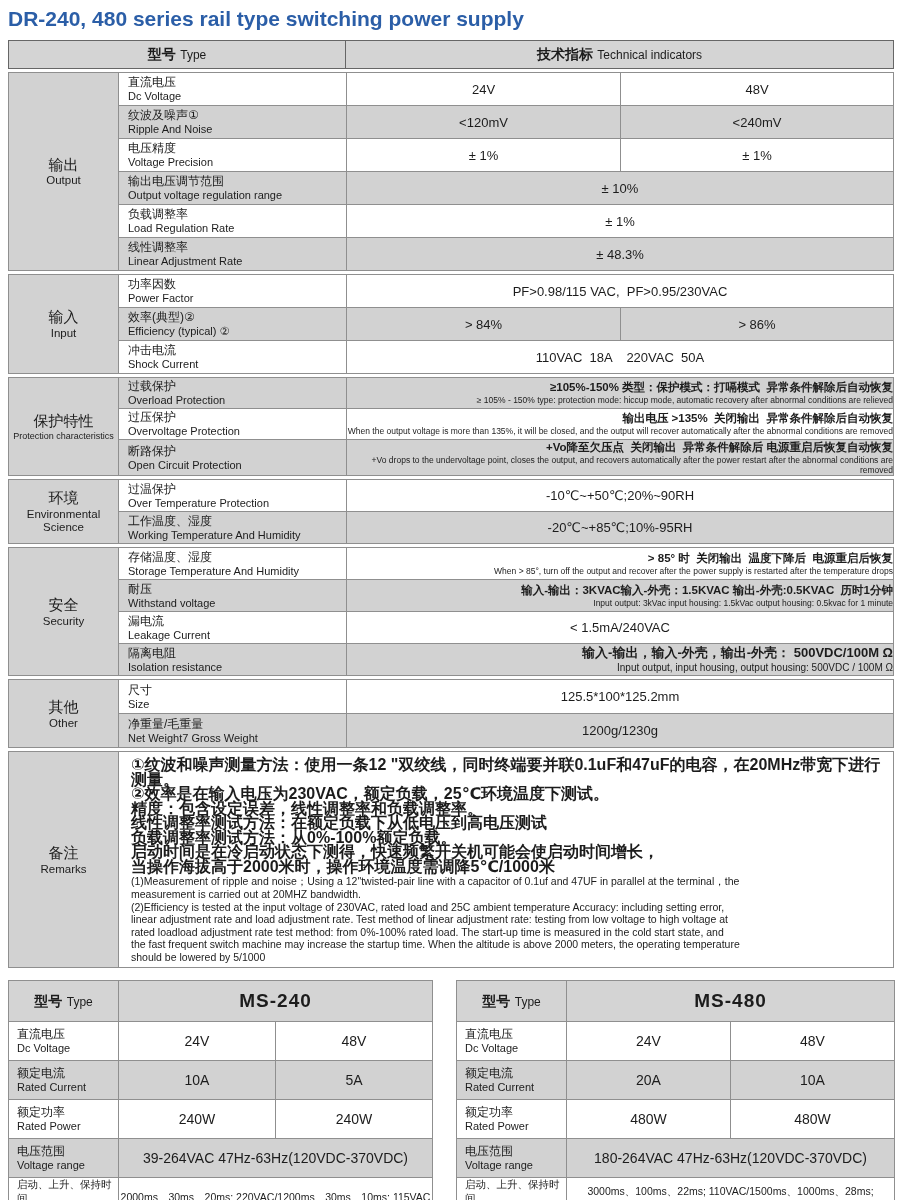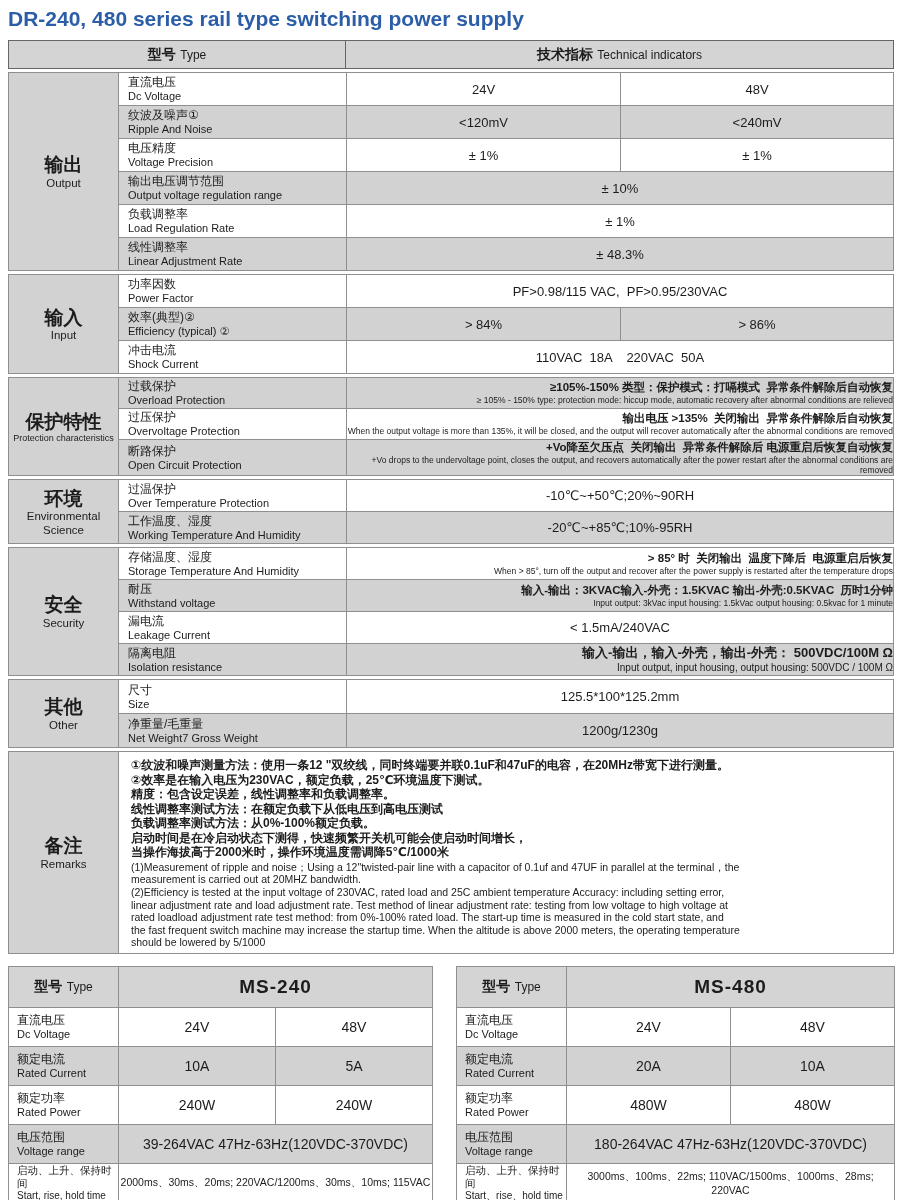--- a/index.html
+++ b/index.html
@@ -8,37 +8,37 @@
   .title{color:#2b5ea7;font-size:21px;font-weight:bold;margin:2px 0 9px 8px;letter-spacing:0px;}
   table{border-collapse:collapse;table-layout:fixed;margin-left:8px;width:885px;}
   td{border:1px solid #8f8f8f;padding:0;vertical-align:middle;overflow:hidden;}
   .hdr td{height:27px;background:#d4d4d4;text-align:center;border:1px solid #666;}
   .hcn{font-size:14px;font-weight:bold;}
   .hen{font-size:12px;}
   .sec{margin-top:3px;}
   .sec td{border:1px solid #8f8f8f;}
   .sec{border:1px solid #666;}
   .grp{background:#d2d2d2;text-align:center;}
-  .gcn{font-size:19px;font-weight:bold;line-height:1.25;}
+  .gcn{font-size:15px;font-weight:normal;line-height:1.25;}
   .gen{font-size:11.5px;line-height:1.15;}
   .gen-sm{font-size:9px;}
   .pl{padding-left:9px;}
   .pcn{font-size:12px;line-height:1.25;}
   .pen{font-size:11px;line-height:1.2;}
   .val{text-align:center;font-size:13px;white-space:pre-wrap;}
   .sh td{background:#d2d2d2;}
   tr td.grp{background:#d2d2d2;}
   .bcn{font-size:11.5px;font-weight:bold;line-height:1.3;text-align:right;white-space:pre-wrap;}
   .ben{font-size:8.5px;line-height:1.2;text-align:right;white-space:pre-wrap;}
   .r32 td{height:32px;}
   .r30 td{height:30px;}
   .r31 td{height:31px;}
   .r33 td{height:33px;}
   .rem{padding:6px 10px 4px 12px;vertical-align:top;}
-  .rcn{font-size:12px;line-height:14.5px;font-weight:bold;white-space:pre-line;}
+  .rcn{font-size:16px;line-height:14.5px;font-weight:bold;white-space:pre-line;}
   .ren{font-size:10.5px;line-height:12.6px;white-space:pre-line;margin-top:1px;}
   .bottom{display:flex;gap:23px;margin:12px 0 0 8px;}
   .bt{margin-left:0;border:1px solid #666;border-collapse:collapse;table-layout:fixed;}
   .bt td{border:1px solid #8f8f8f;}
   .bt-240{width:424px;}
   .bt-480{width:438px;}
   .bhead td{height:40px;background:#d4d4d4;text-align:center;}
   .model{font-size:19px;font-weight:bold;letter-spacing:1px;}
   .bt .r td{height:38px;}
   .bt .pl{padding-left:8px;}

